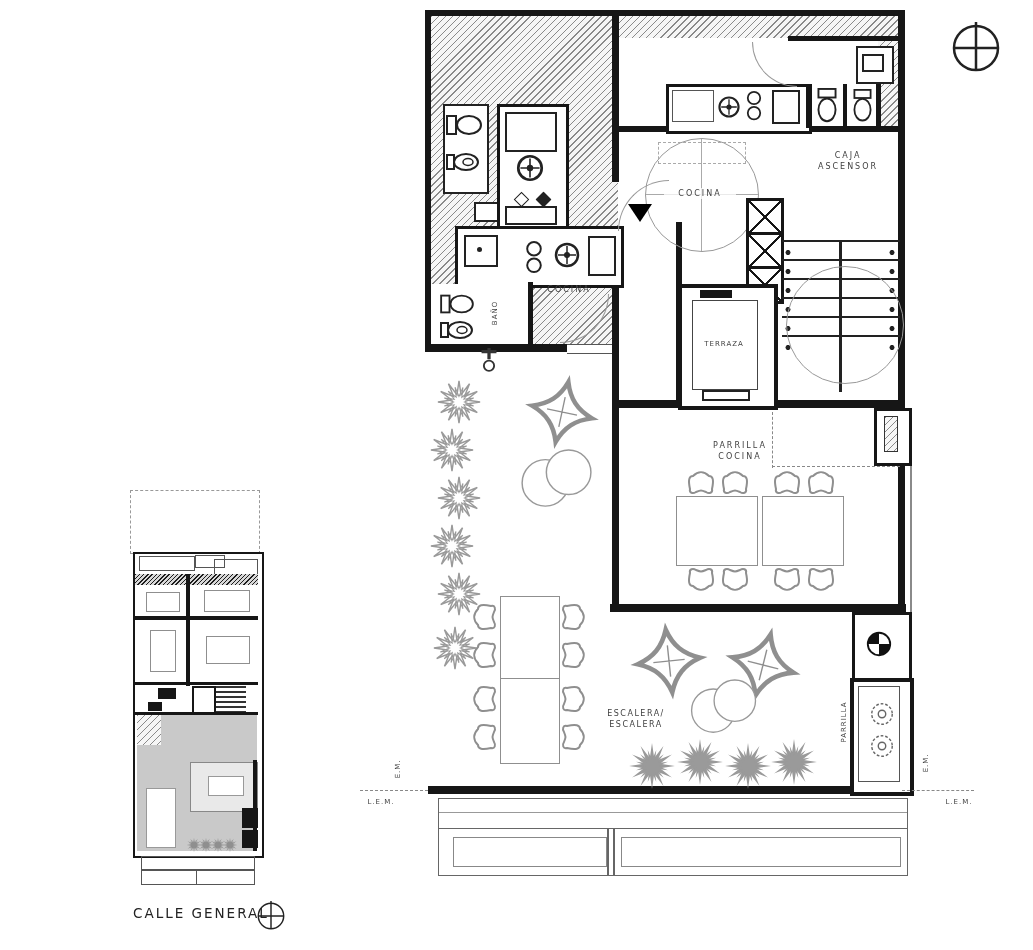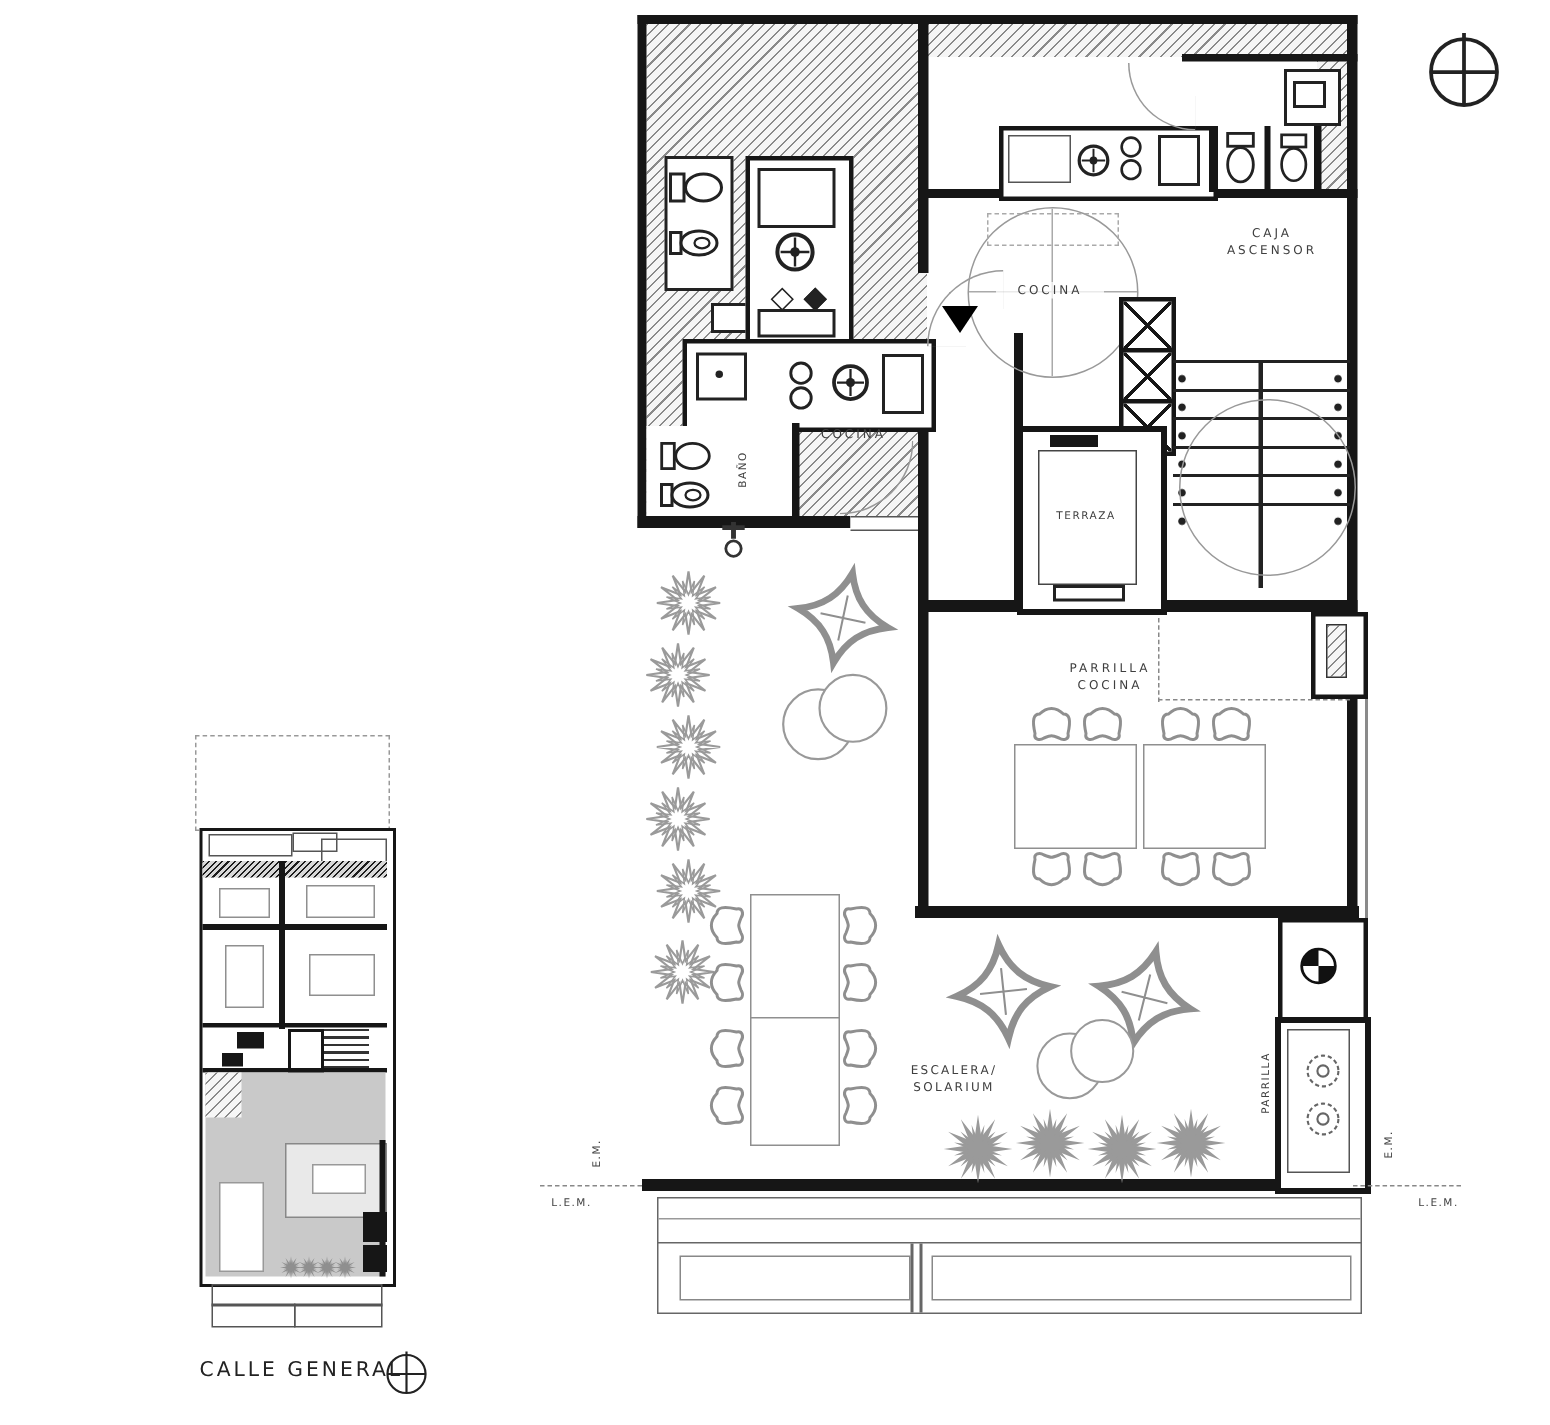--- a/index.html
+++ b/index.html
@@ -339,21 +339,21 @@
     </svg>
   <svg class="glyph" style="left:723px;top:741px" width="50" height="50" viewBox="-24 -24 48 48">
       <use href="#bush" fill="#9a9a9a"></use>
     </svg>
   <svg class="glyph" style="left:769px;top:737px" width="50" height="50" viewBox="-24 -24 48 48">
       <use href="#bush" fill="#9a9a9a"></use>
     </svg>
 
   <div class="lbl" style="left:596px;top:708px;width:80px;letter-spacing:1.5px">
     <div>ESCALERA/</div>
-    <div>SOLARIUM</div>
+    <div>ESCALERA</div>
   </div>
 
   <div class="lbl lbl7 rotccw" style="left:384px;top:764px;width:30px">E.M.</div>
   <div class="dashh" style="left:360px;top:790px;width:68px"></div>
   <div class="lbl lbl7" style="left:356px;top:798px;width:50px">L.E.M.</div>
   <div class="lbl lbl7 rotccw" style="left:912px;top:758px;width:30px">E.M.</div>
   <div class="dashh" style="left:902px;top:790px;width:72px"></div>
   <div class="lbl lbl7" style="left:934px;top:798px;width:50px">L.E.M.</div>
 
   <div class="abs" style="left:438px;top:798px;width:468px;height:30px;border:1.5px solid #666;background:#fff">

